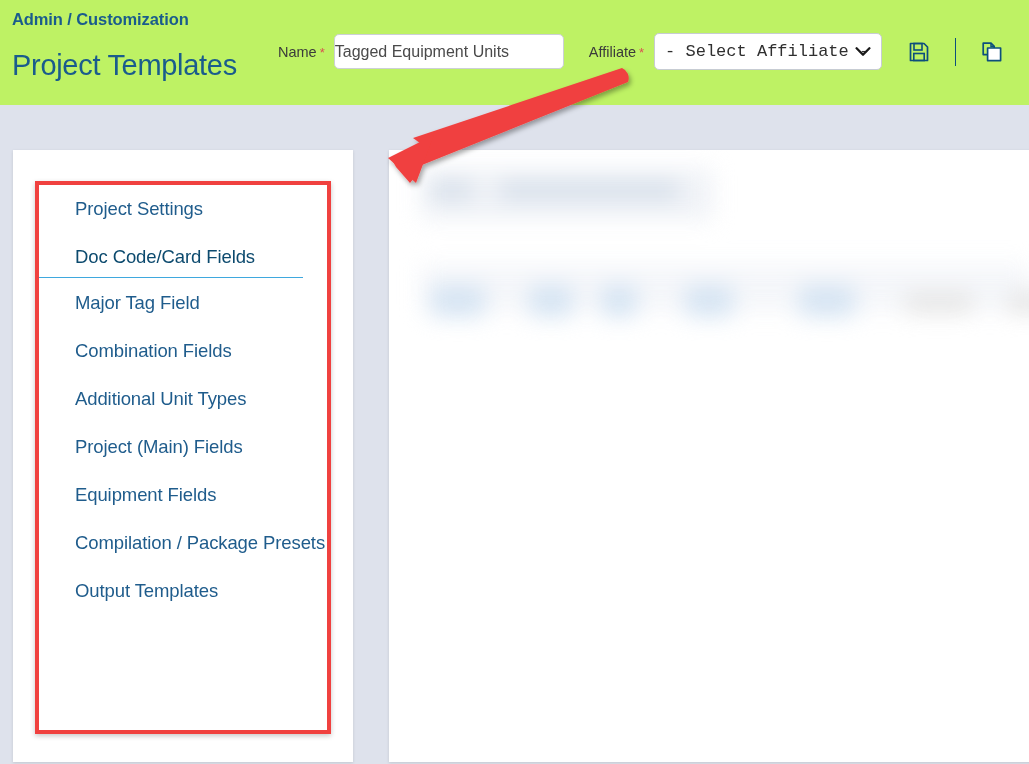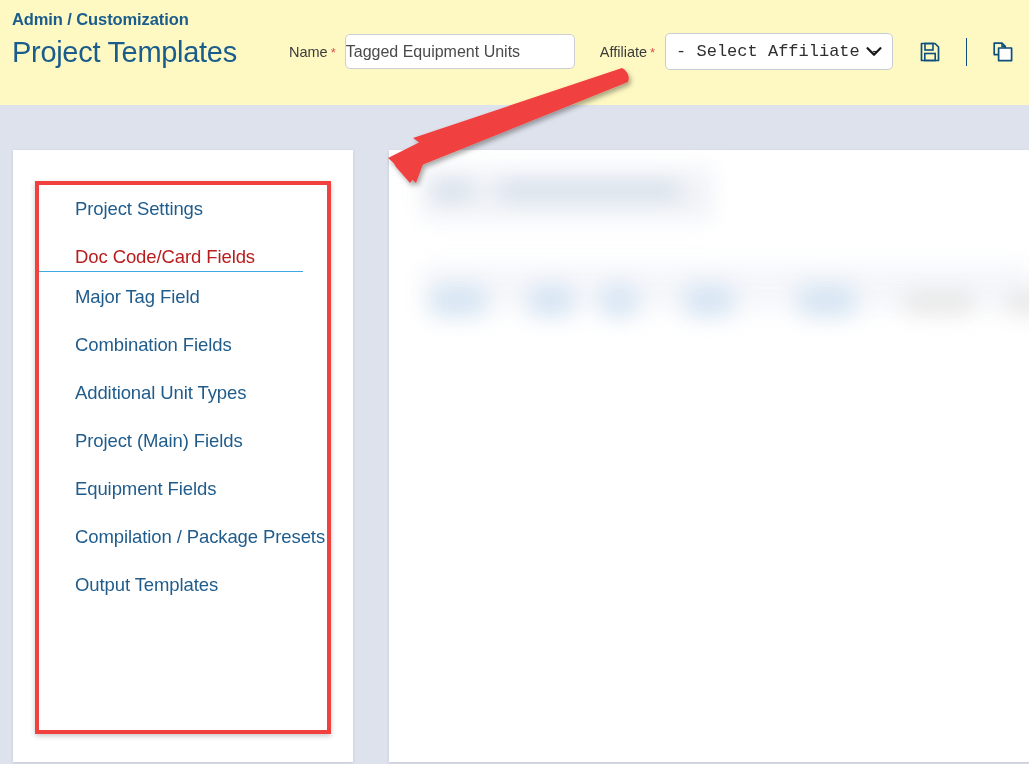--- a/index.html
+++ b/index.html
@@ -17,21 +17,21 @@
     height: 764px;
     background: #dee2ec;
   }
 
   
   .header {
     position: absolute;
     top: 0; left: 0;
     width: 1029px;
     height: 105px;
-    background: #fef9c3;
+    background: #bef264;
     display: flex;
     align-items: flex-start;
   }
 
   .title-block {
     padding-left: 12px;
     padding-top: 8px;
     width: 278px;
     flex: none;
   }
@@ -43,36 +43,35 @@
     line-height: 22px;
     white-space: nowrap;
   }
   .page-title {
     color: #1a5c8c;
     font-size: 29px;
     font-weight: normal;
     letter-spacing: -0.3px;
     line-height: 36px;
     white-space: nowrap;
-    margin-top: 4px;
+    margin-top: 17px;
   }
 
   .form-row {
     display: flex;
     align-items: center;
     padding-top: 33px;
     flex: 1;
   }
 
   .field-label {
     color: #3b3b3b;
     font-size: 14.5px;
     white-space: nowrap;
     line-height: 18px;
-    margin-left: 11px;
   }
   .req-star {
     color: #d9534f;
     font-size: 13px;
     margin-left: 3px;
     vertical-align: top;
     position: relative;
     top: 1px;
   }
 
@@ -193,23 +192,23 @@
   .nav-item {
     color: #1f5c8c;
     font-size: 18.5px;
     line-height: 22px;
     padding: 13px 0 13px 36px;
     cursor: pointer;
     white-space: nowrap;
     letter-spacing: -0.1px;
   }
   .nav-item.active {
-    color: #b91c1c;
+    color: #0c4a6e;
     border-bottom: 1.6px solid #3fa8de;
-    padding-bottom: 3px;
+    padding-bottom: 9px;
     margin-bottom: 1.4px;
     width: 264px;
   }
 
   
   .blur-wrap {
     position: absolute;
     inset: 0;
     filter: blur(11px);
     opacity: 0.85;

